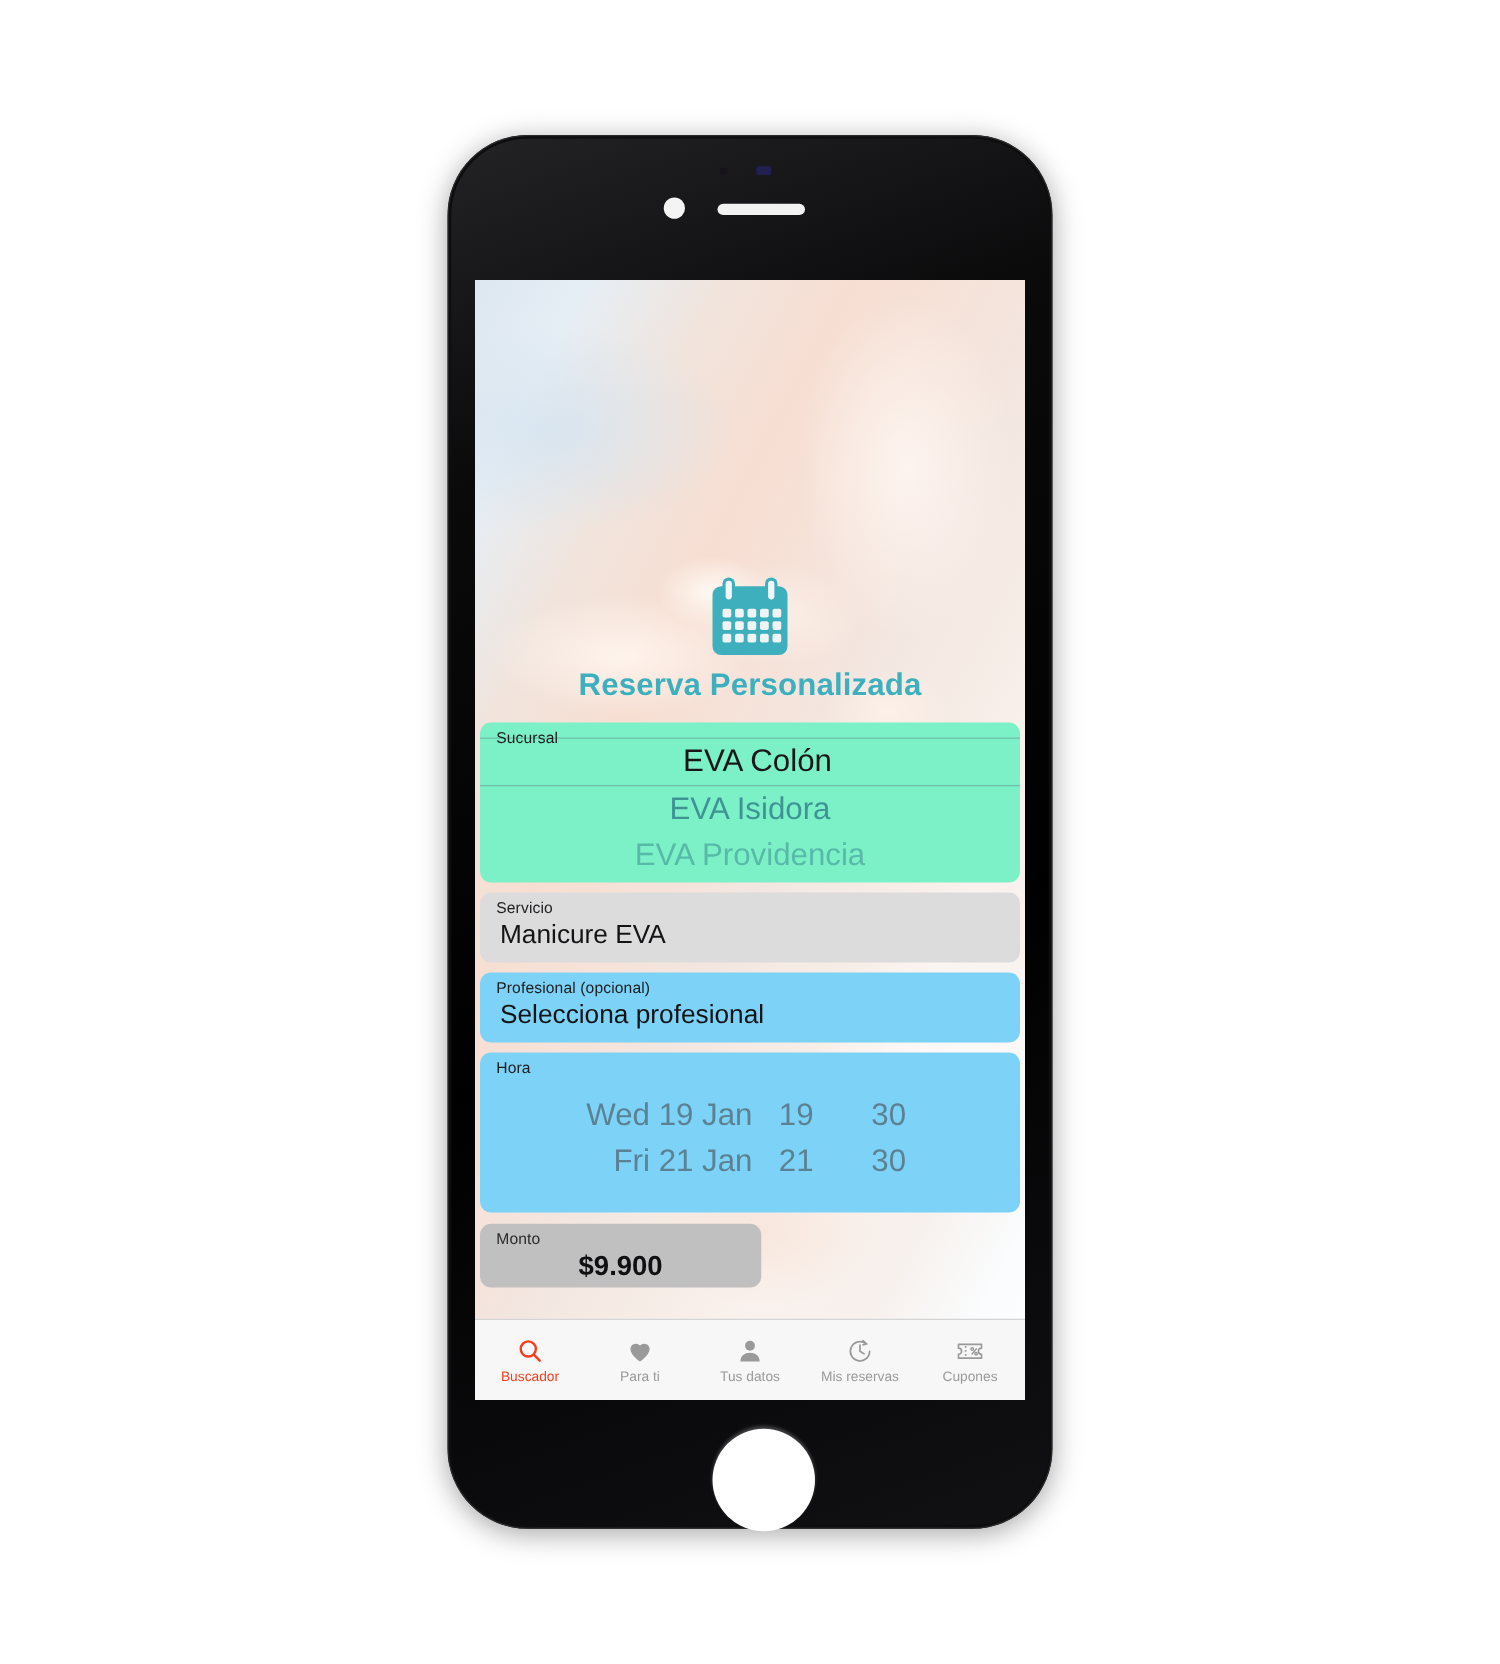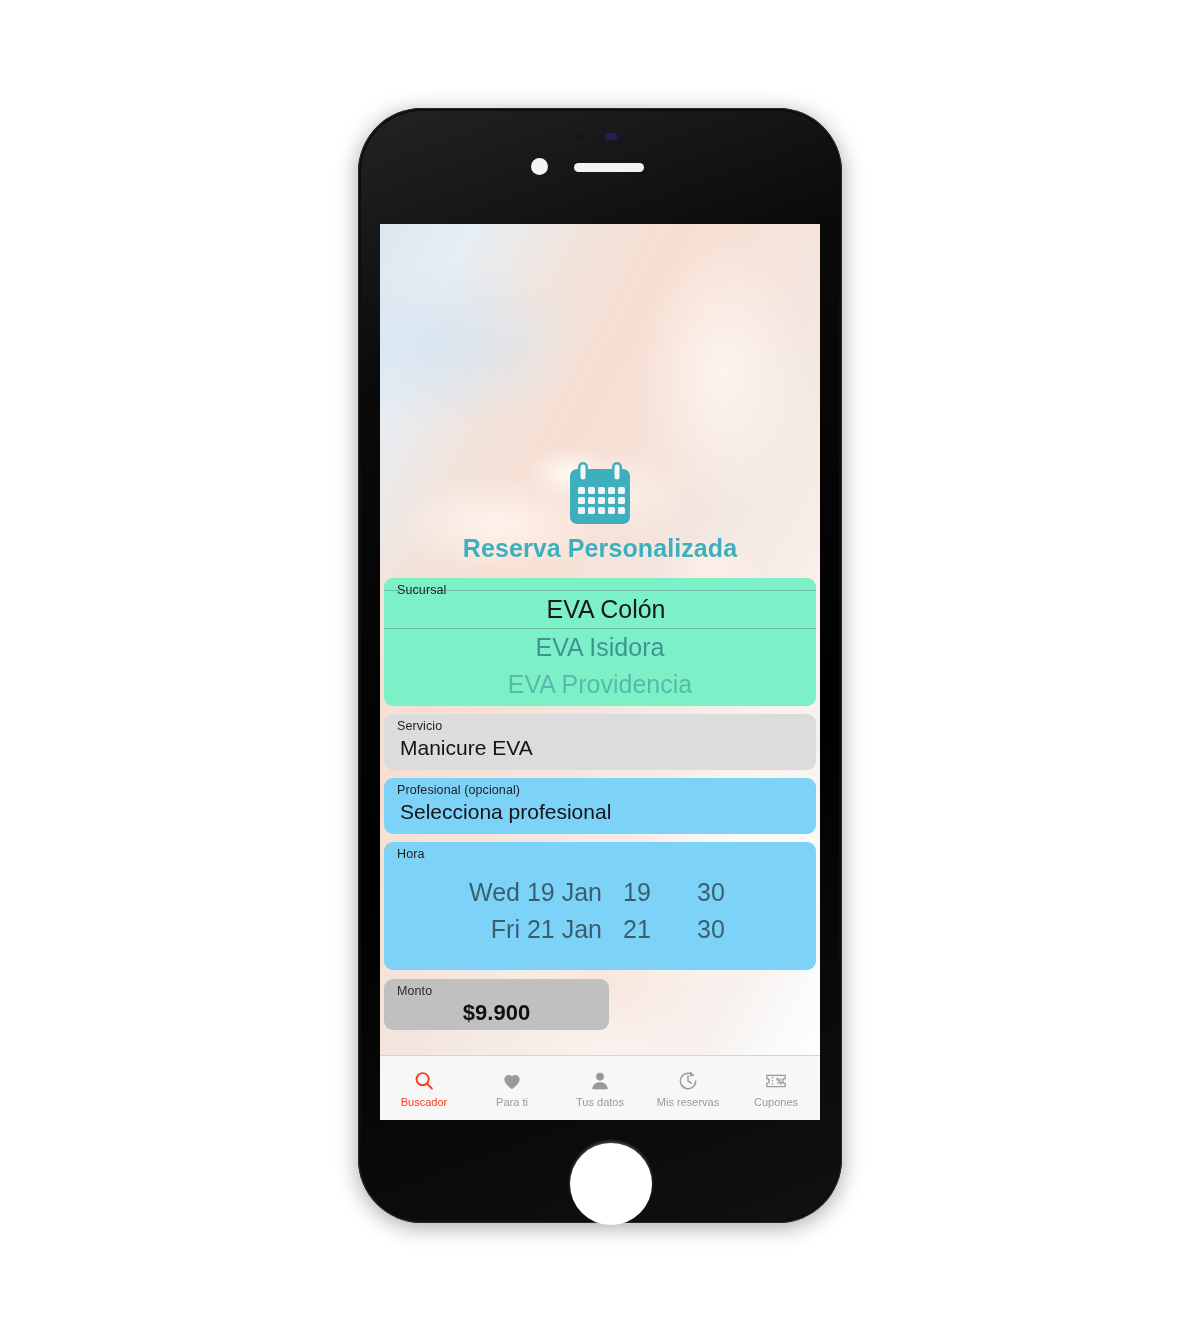--- a/index.html
+++ b/index.html
@@ -170,21 +170,21 @@
     box-sizing: border-box;
   }
   .picker-row {
     height: 37px;
     line-height: 37px;
     text-align: center;
     font-size: 25px;
     color: #0c4a6e;
     white-space: nowrap;
   }
-  .picker.blue .picker-row { color: #000000; }
+  .picker.blue .picker-row { color: #404040; }
   .picker-row.selected {
     color: #18181a;
     border-top: 1px solid rgba(90,110,120,0.38);
     border-bottom: 1px solid rgba(90,110,120,0.38);
     box-sizing: border-box;
     height: 39px;
     line-height: 37px;
     padding-left: 12px;
   }
   .picker-row.faded { opacity: 0.55; }

